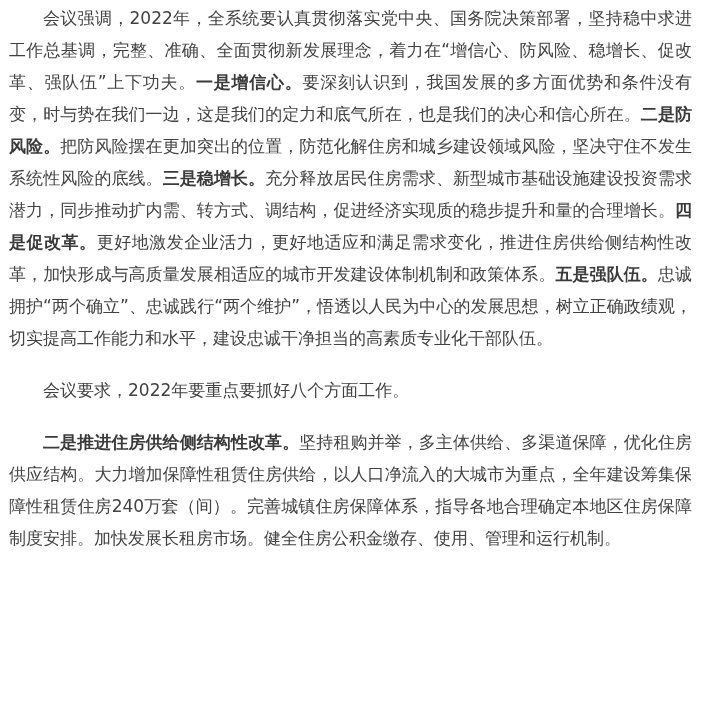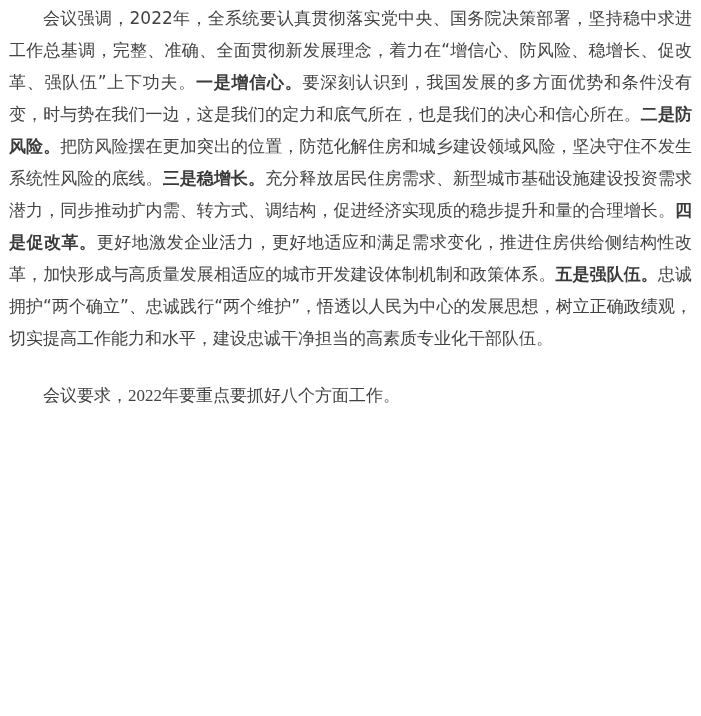--- a/index.html
+++ b/index.html
@@ -22,29 +22,29 @@
     font-family: "DejaVu Sans", "Liberation Sans", sans-serif;
     font-size: 17px;
     line-height: 32px;
     color: #424242;
     text-align: justify;
     text-justify: inter-ideograph;
     text-indent: 2em;
     word-break: break-all;
   }
   .article-body p.spaced {
-    margin-top: 26px;
-    font-family: Liberation Serif, serif;
+    margin-top: 20px;
   }
   .article-body b {
     font-weight: 700;
     color: #3a3a3a;
   }
 </style>
 </head>
 <body>
 
 <main class="page">
   <article class="article-body">
       <p><span>会议强调，2022年，全系统要认真贯彻落实党中央、国务院决策部署，坚持稳中求进工作总基调，完整、准确、全面贯彻新发展理念，着力在“增信心、防风险、稳增长、促改革、强队伍”上下功夫。</span><b>一是增信心。</b><span>要深刻认识到，我国发展的多方面优势和条件没有变，时与势在我们一边，这是我们的定力和底气所在，也是我们的决心和信心所在。</span><b>二是防风险。</b><span>把防风险摆在更加突出的位置，防范化解住房和城乡建设领域风险，坚决守住不发生系统性风险的底线。</span><b>三是稳增长。</b><span>充分释放居民住房需求、新型城市基础设施建设投资需求潜力，同步推动扩内需、转方式、调结构，促进经济实现质的稳步提升和量的合理增长。</span><b>四是促改革。</b><span>更好地激发企业活力，更好地适应和满足需求变化，推进住房供给侧结构性改革，加快形成与高质量发展相适应的城市开发建设体制机制和政策体系。</span><b>五是强队伍。</b><span>忠诚拥护“两个确立”、忠诚践行“两个维护”，悟透以人民为中心的发展思想，树立正确政绩观，切实提高工作能力和水平，建设忠诚干净担当的高素质专业化干部队伍。</span></p>
       <p class="spaced"><span>会议要求，2022年要重点要抓好八个方面工作。</span></p>
+      <p class="spaced"><b>二是推进住房供给侧结构性改革。</b><span>坚持租购并举，多主体供给、多渠道保障，优化住房供应结构。大力增加保障性租赁住房供给，以人口净流入的大城市为重点，全年建设筹集保障性租赁住房240万套（间）。完善城镇住房保障体系，指导各地合理确定本地区住房保障制度安排。加快发展长租房市场。健全住房公积金缴存、使用、管理和运行机制。</span></p>
     </article>
 </main>
 
 </body></html>

